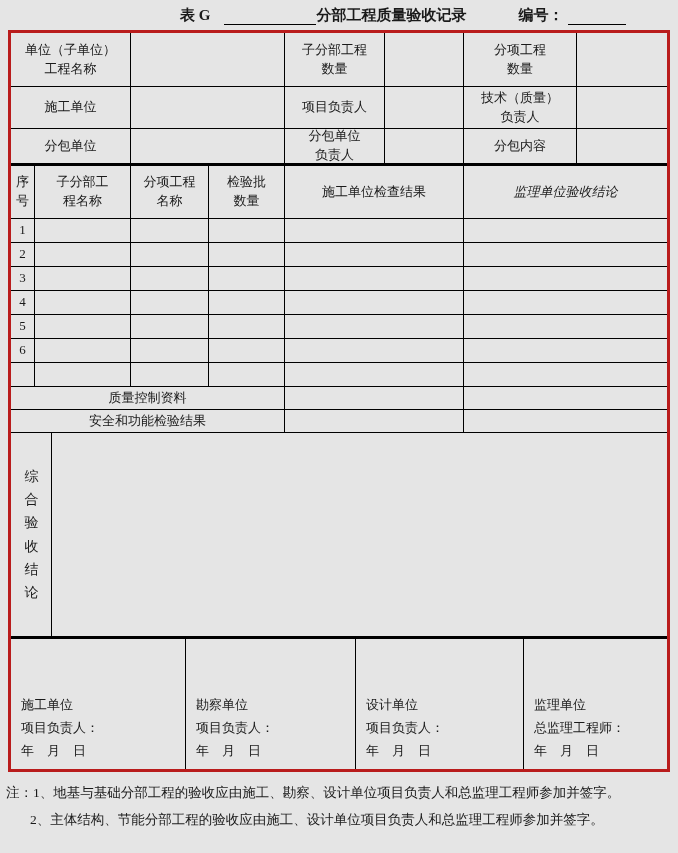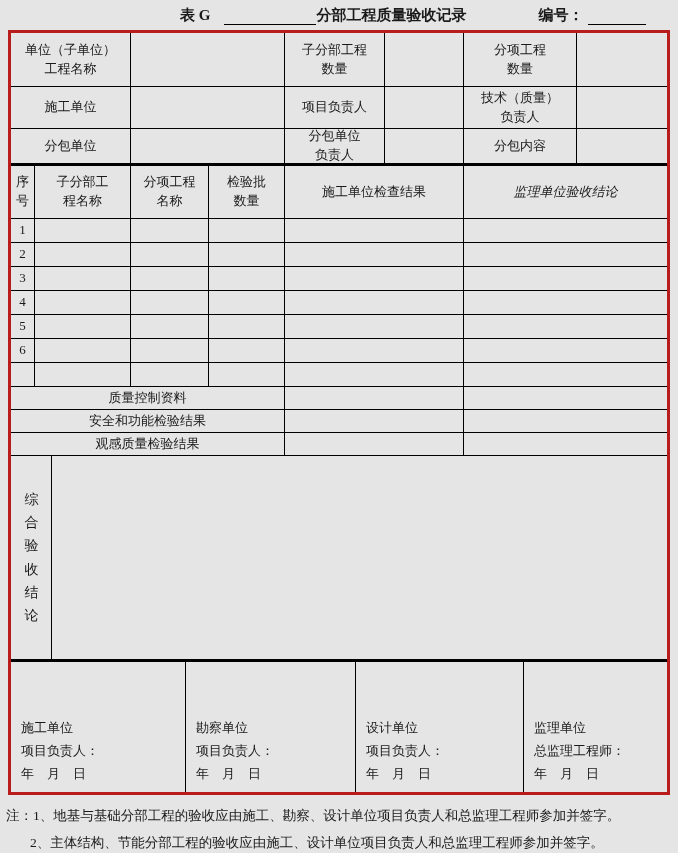--- a/index.html
+++ b/index.html
@@ -7,21 +7,21 @@
     position:relative;width:678px;height:853px;background:#e5e5e5;
     font-family:"Liberation Serif","DejaVu Serif",serif;
     color:#1a1a1a;overflow:hidden;
   }
   
   .title-row{height:30px;display:flex;align-items:flex-end;padding:0 0 5px 180px;box-sizing:border-box;font-size:15px;font-weight:bold;}
   .blank-line{display:inline-block;border-bottom:1.5px solid #000;height:15px;}
   .blank-line.w1{width:92px;margin:0 0 0 14px;}
   .blank-line.w2{width:58px;margin-left:5px;}
   .title-main{margin-left:0;}
-  .num-label{margin-left:72px;}
+  .num-label{margin-left:52px;}
   
   .sheet{margin:0 8px;border:3px solid #b91c1c;}
   .row{display:flex;border-bottom:1px solid #000;}
   .row.sep-bottom{border-bottom-width:3px;}
   .row.last{border-bottom:none;}
   .cell{
     box-sizing:border-box;border-right:1px solid #000;
     display:flex;align-items:center;justify-content:center;
     text-align:center;font-size:13px;line-height:1.45;overflow:hidden;
   }
@@ -168,25 +168,20 @@
     <div class="row h-sum">
       <div class="cell w-s1">质量控制资料</div>
       <div class="cell w-s2"></div>
       <div class="cell w-s3 lastc"></div>
     </div>
     <div class="row h-sum">
       <div class="cell w-s1">安全和功能检验结果</div>
       <div class="cell w-s2"></div>
       <div class="cell w-s3 lastc"></div>
     </div>
-    <div class="row h-sum">
-      <div class="cell w-s1">观感质量检验结果</div>
-      <div class="cell w-s2"></div>
-      <div class="cell w-s3 lastc"></div>
-    </div>
 
     <div class="row h-conc sep-bottom">
       <div class="cell w-v">
         <div class="v-label">综合验收结论</div>
       </div>
       <div class="cell w-vc lastc"></div>
     </div>
 
     <div class="row h-sig last">
       <div class="cell sig w-g1">

